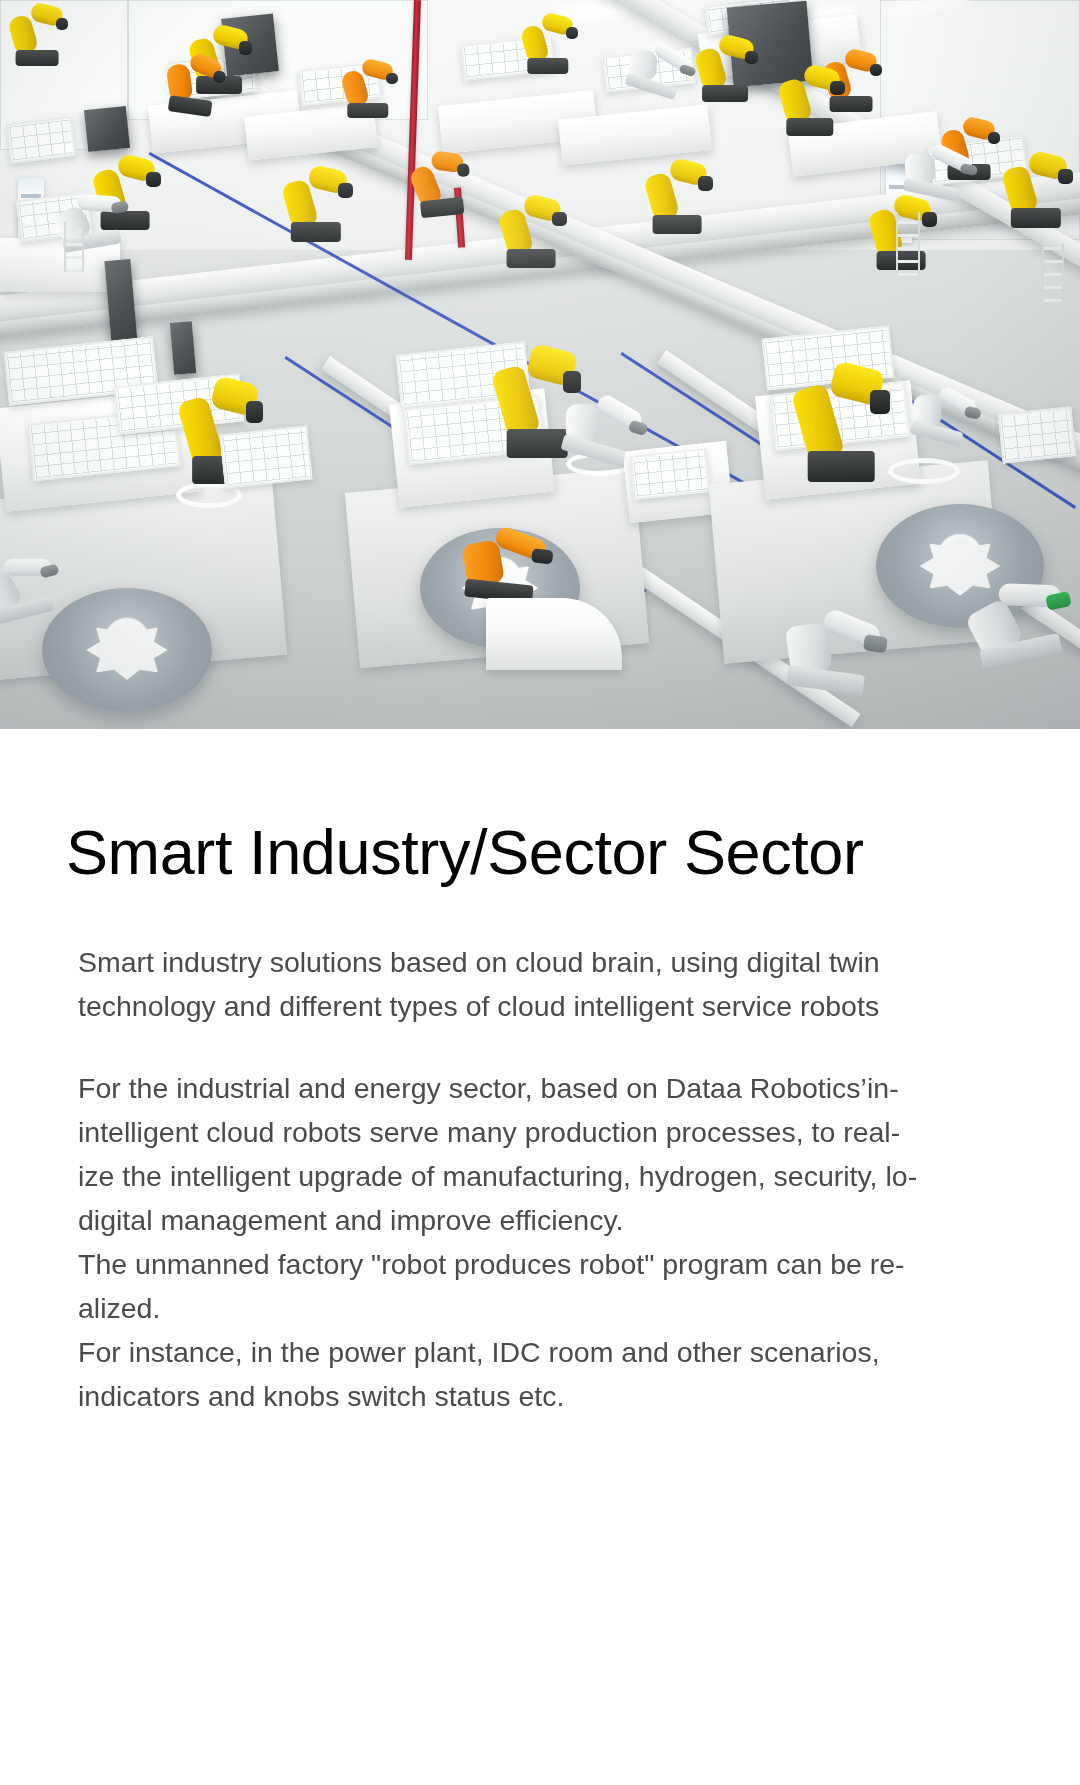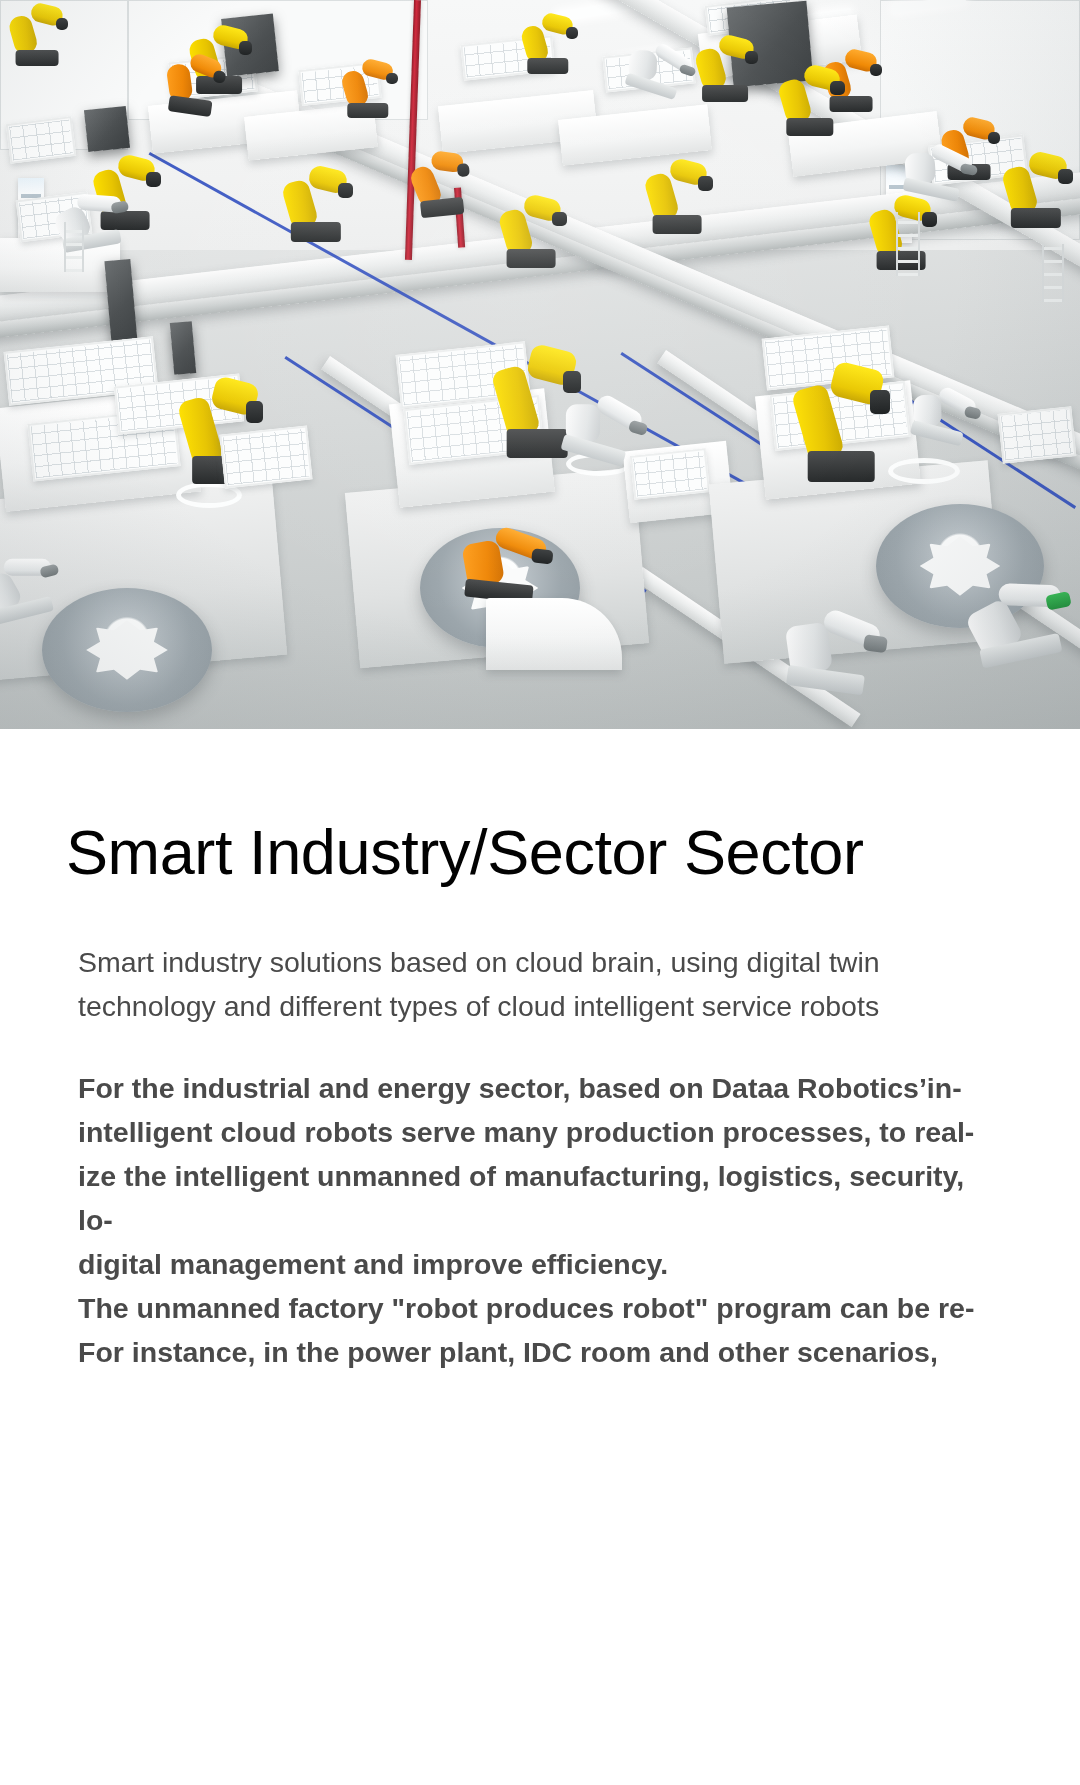--- a/index.html
+++ b/index.html
@@ -171,21 +171,21 @@
   }
   .para{
     margin:0 0 0 78px;
     width:925px;
     color:#4a4a4a;
     font-size:28.5px;
     line-height:44px;
     font-weight:400;
   }
   #para-lead{ margin-top:56px; }
-  #para-body{ margin-top:38px;font-weight:bold; }
+  #para-body{ margin-top:38px; }
   #para-body .blk{ display:block; }
 </style>
 </head>
 <body>
 
 <div id="hero" aria-label="factory scene">
 
   <div class="backwall"></div>
 
   <div class="wall-panel" style="left:0;top:0;width:128px;height:150px;"></div>
@@ -453,18 +453,20 @@
 
 <div id="content">
 
   <h1 id="page-title">Smart Industry/Sector Sector</h1>
 
   <p class="para" id="para-lead">Smart industry solutions based on cloud brain, using digital twin technology and different types of cloud intelligent service robots</p>
 
   <div class="para" id="para-body">
     <span class="blk">For the industrial and energy sector, based on Dataa Robotics’in-</span>
     <span class="blk">intelligent cloud robots serve many production processes, to real-</span>
-    <span class="blk">ize the intelligent unmanned of manufacturing, logistics, security, lo-</span>
+    <span class="blk">ize the intelligent upgrade of manufacturing, hydrogen, security, lo-</span>
     <span class="blk">digital management and improve efficiency.</span>
     <span class="blk">The unmanned factory "robot produces robot" program can be re-</span>
+    <span class="blk">alized.</span>
     <span class="blk">For instance, in the power plant, IDC room and other scenarios,</span>
+    <span class="blk">indicators and knobs switch status etc.</span>
   </div>
 </div>
 
 </body></html>

